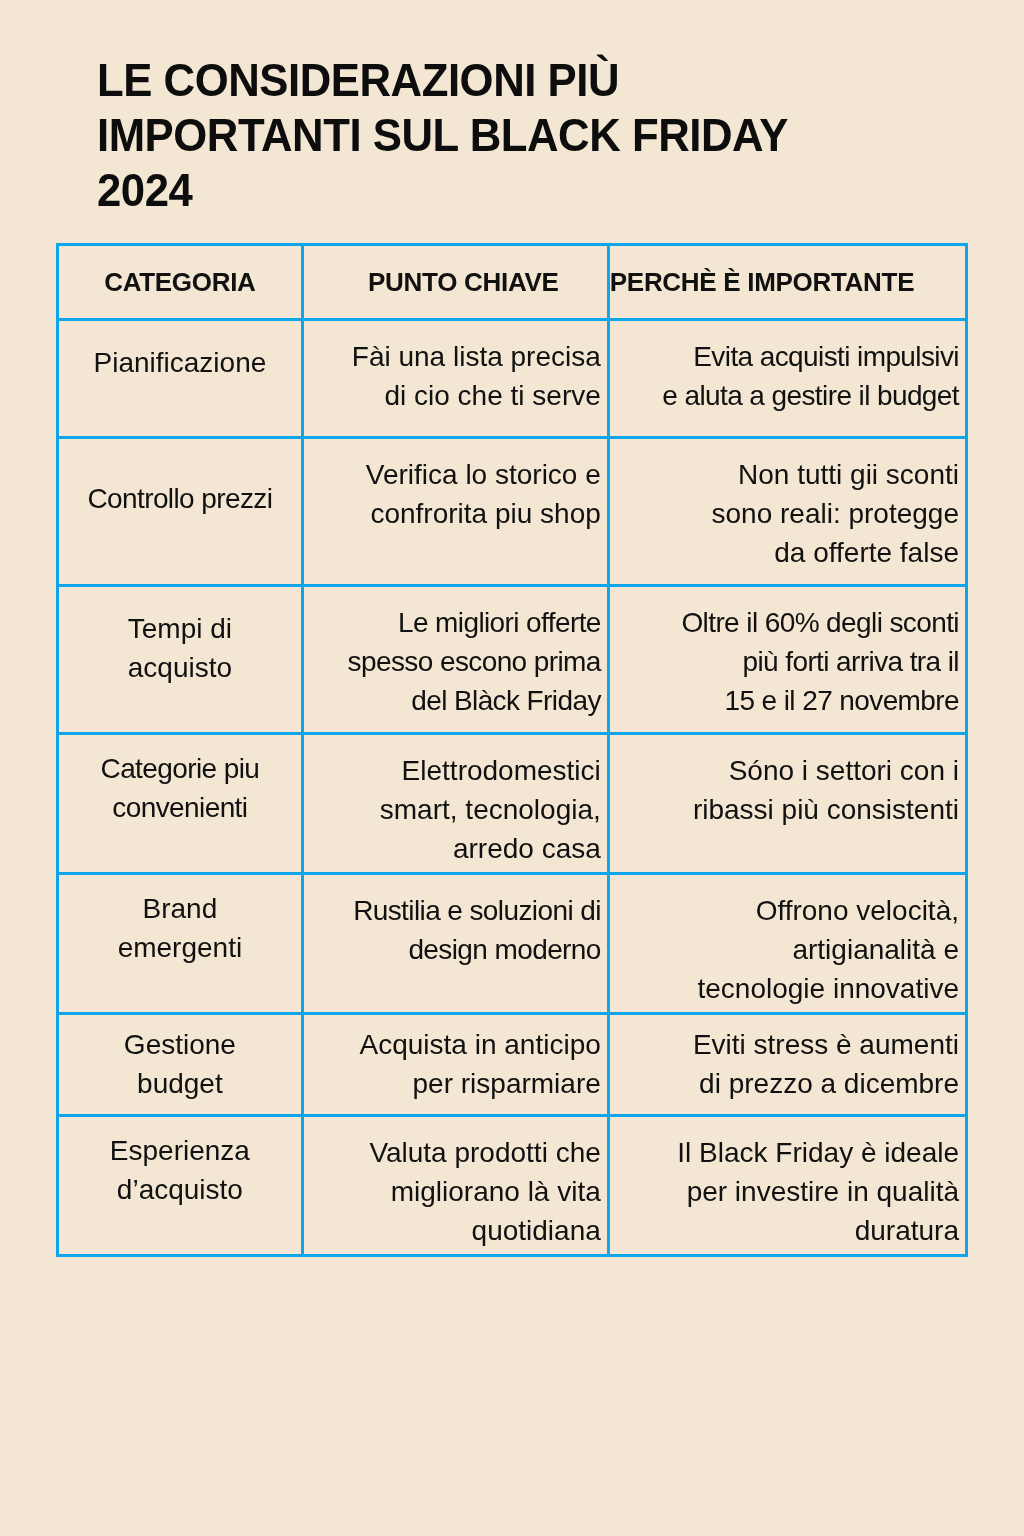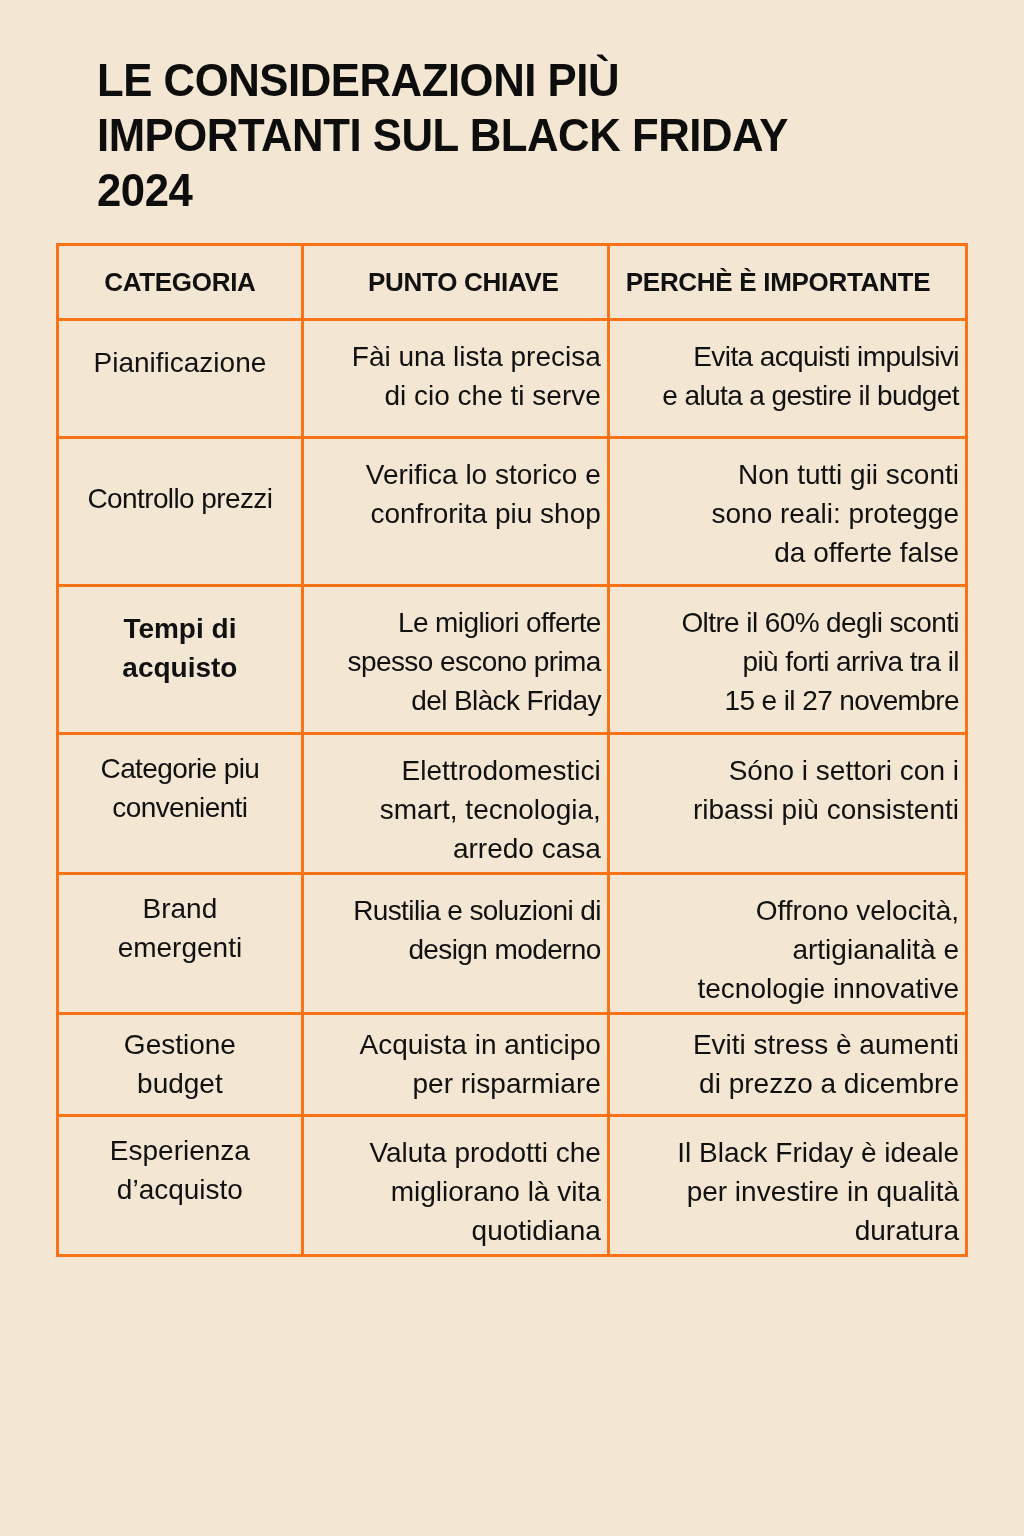--- a/index.html
+++ b/index.html
@@ -35,54 +35,54 @@
     position: absolute;
     left: 56px;
     top: 243px;
     width: 912px;
     border-collapse: collapse;
     table-layout: fixed;
     border: 3px solid #111;
     background: #f3e7d3;
   }
   .tbl th, .tbl td {
-    border: 3px solid #f97316;
+    border: 3px solid #0ea5e9;
     vertical-align: top;
     font-family: "Liberation Sans", sans-serif;
     font-size: 28px;
     line-height: 39px;
     color: #111;
     padding: 0;
   }
   .tbl th {
     height: 72px;
     vertical-align: middle;
     font-weight: 700;
     font-size: 26px;
     letter-spacing: -0.3px;
   }
   .tbl th.c1 { text-align: center; }
   .tbl th.c2 { text-align: center; padding-left: 16px; }
-  .tbl th.c3 { text-align: left; padding-left: 16px; }
+  .tbl th.c3 { text-align: left; padding-left: 0; }
   .col1 { width: 244px; }
   .col2 { width: 305px; }
   .col3 { width: 357px; }
   .tbl td.cat {
     text-align: center;
     padding: 14px 6px 0 6px;
   }
   .tbl td.cat.mid { vertical-align: middle; padding-top: 0; padding-bottom: 32px; }
   .tbl td.txt {
     text-align: right;
     padding: 16px 6px 0 18px;
     white-space: pre-line;
     overflow: hidden;
   }
   .tbl td.cat .l { white-space: pre-line; }
-  .tbl td.cat.bold { font-weight: 700; }
+  .tbl td.cat.bold { font-weight: 400; }
   .narrow { letter-spacing: -0.6px; }
 </style>
 </head>
 <body>
 
 <h1 class="title">
   <span>LE CONSIDERAZIONI PIÙ</span>
   <span>IMPORTANTI SUL BLACK FRIDAY</span>
   <span>2024</span>
 </h1>

